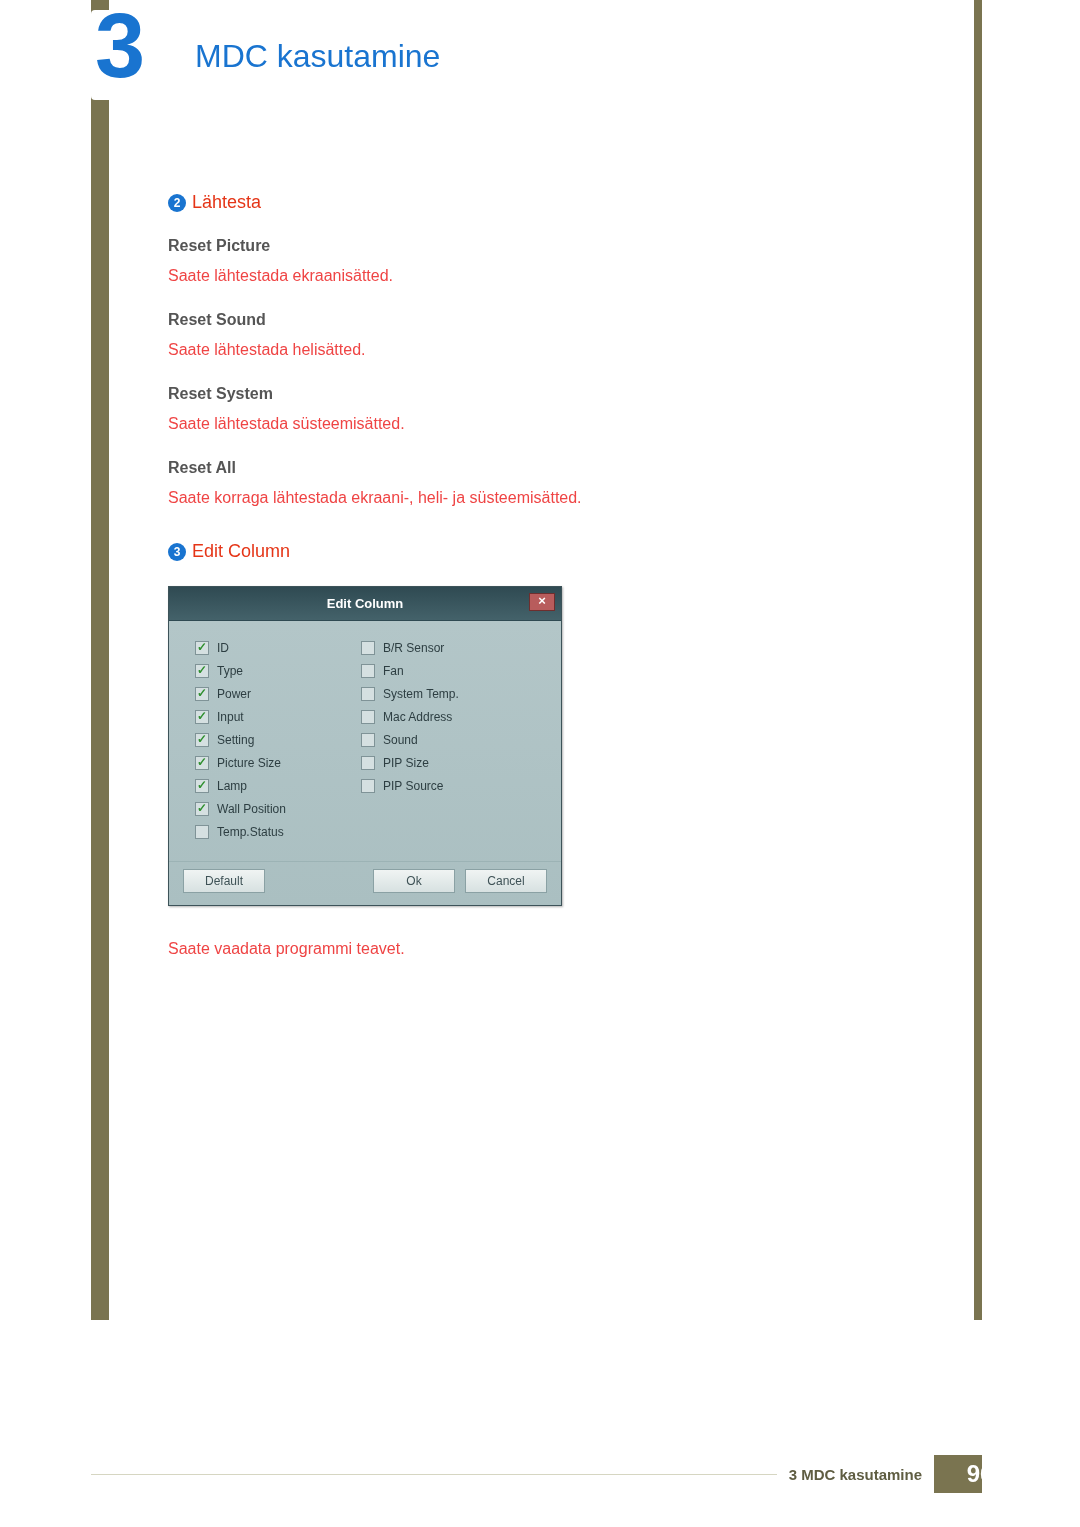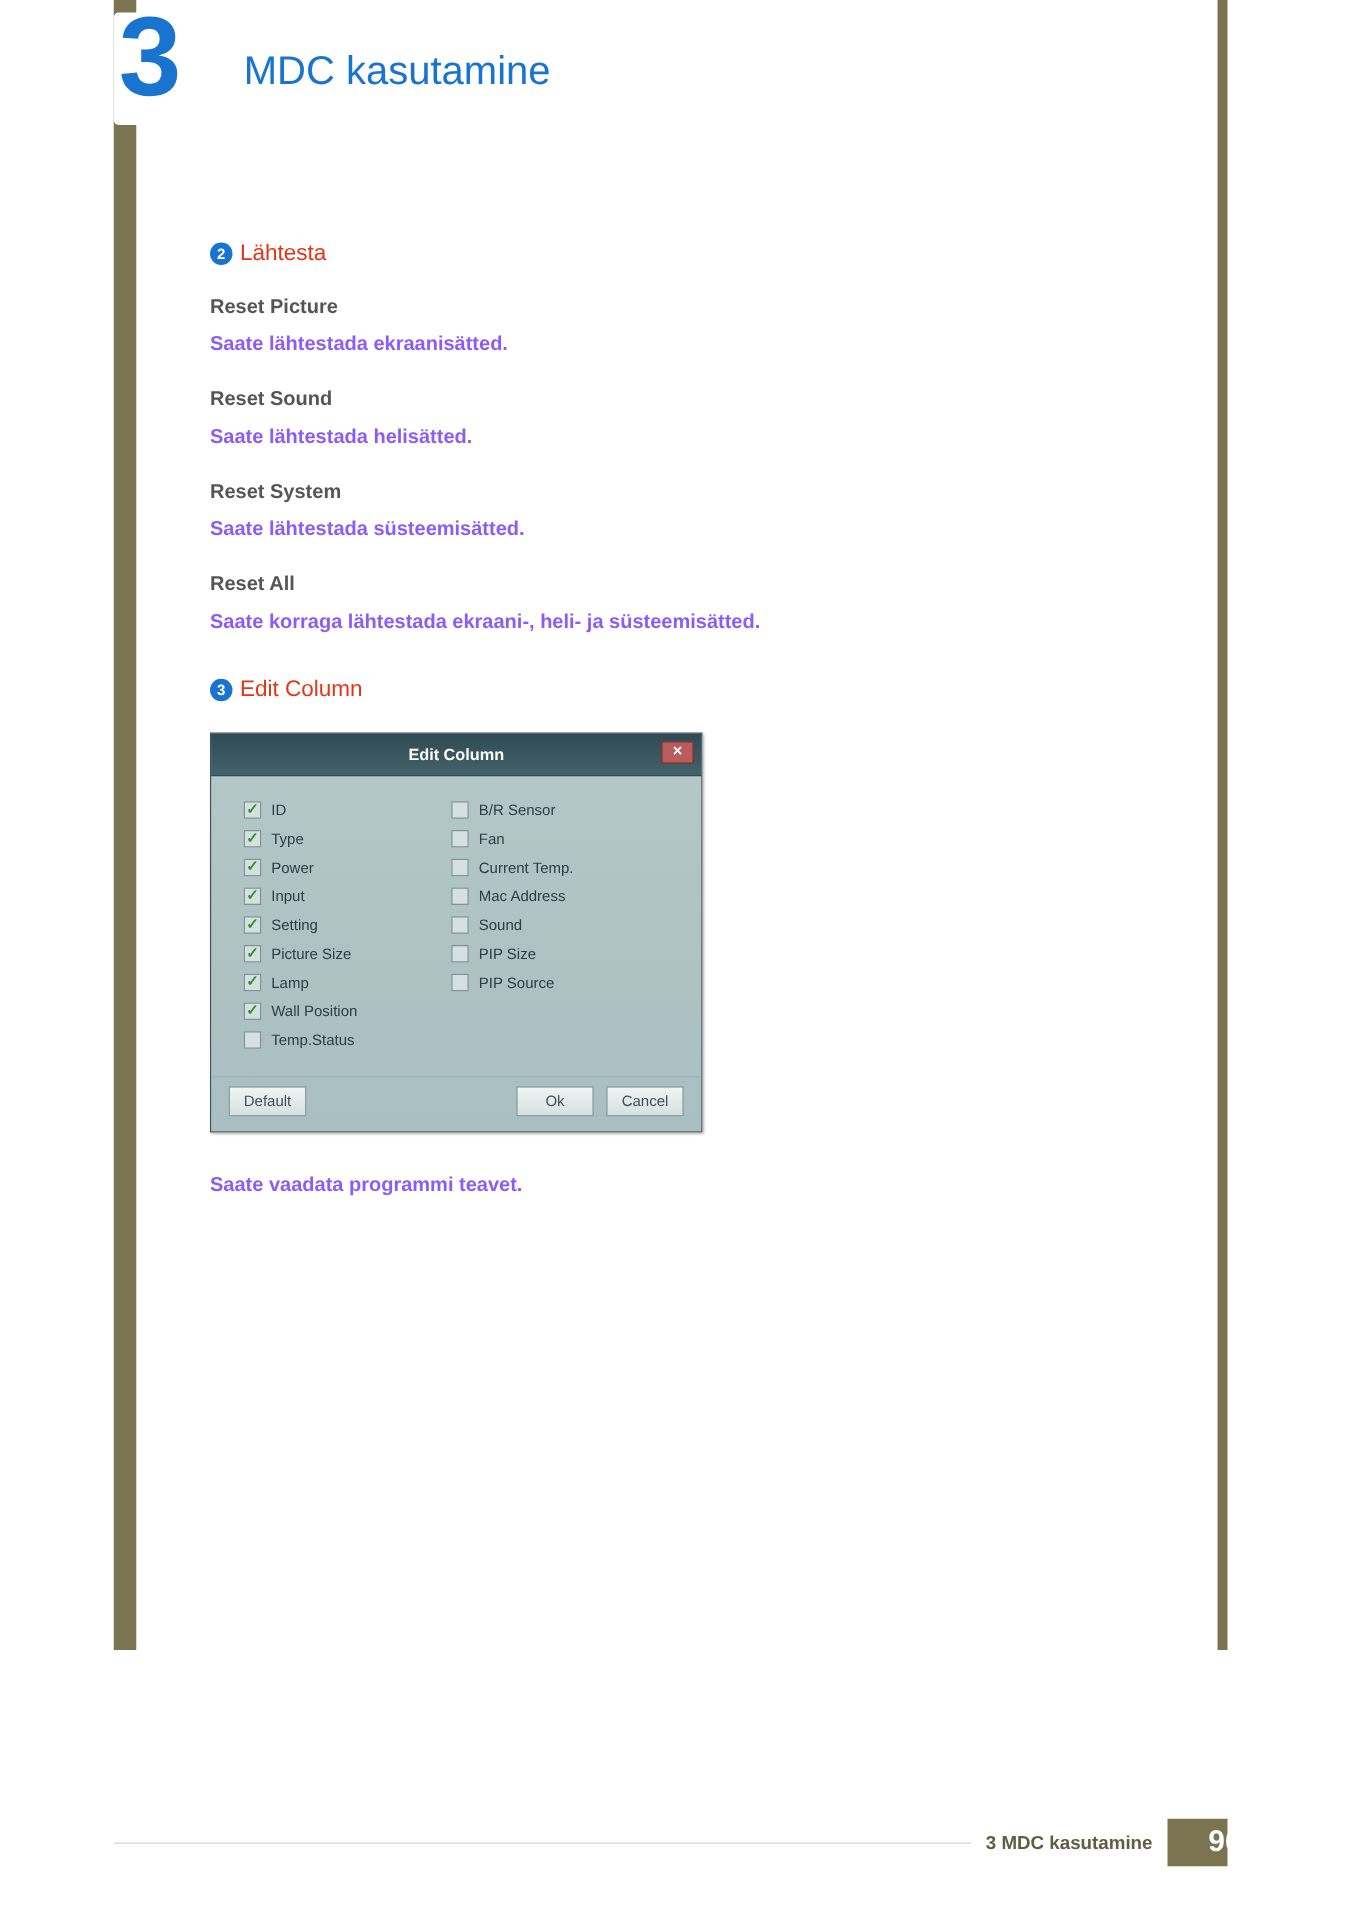--- a/index.html
+++ b/index.html
@@ -78,24 +78,23 @@
     font-weight: 500;
     margin-bottom: 24px;
   }
   .sub-heading {
     color: #555;
     font-size: 16px;
     font-weight: bold;
     margin-bottom: 12px;
   }
   .body-text {
-    color: #8b5cf6;
+    color: #ef4444;
     font-size: 16px;
     margin-bottom: 26px;
-    font-weight: bold;
   }
   .section-block { margin-bottom: 34px; }
 
   
   .dialog {
     width: 394px;
     background: linear-gradient(#4d6a71 0, #4d6a71 34px, #b3c6c8 34px, #aabfc1 100%);
     border: 1px solid #3d5359;
     box-shadow: 1px 1px 2px rgba(0,0,0,.3);
     margin-bottom: 20px;
@@ -179,21 +178,21 @@
   .dlg-btn.group2 { margin-top: 22px; }
   .dialog-footer {
     height: 44px;
     display: flex;
     align-items: center;
     padding: 0 14px 6px 14px;
     gap: 10px;
     border-top: 1px solid #9cb3b5;
   }
   .footer-btn {
-    width: 62px;
+    width: 82px;
     height: 24px;
     background: linear-gradient(#f0f4f3,#d7e1e1);
     border: 1px solid #8aa1a4;
     font-size: 12px;
     color: #3e5256;
     display: flex;
     align-items: center;
     justify-content: center;
     cursor: pointer;
   }
@@ -312,21 +311,21 @@
           <div class="chk-row">
               <span class="chk"></span>
               <span>B/R Sensor</span>
             </div>
           <div class="chk-row">
               <span class="chk"></span>
               <span>Fan</span>
             </div>
           <div class="chk-row">
               <span class="chk"></span>
-              <span>Current Temp.</span>
+              <span>System Temp.</span>
             </div>
           <div class="chk-row">
               <span class="chk"></span>
               <span>Mac Address</span>
             </div>
           <div class="chk-row">
               <span class="chk"></span>
               <span>Sound</span>
             </div>
           <div class="chk-row">

